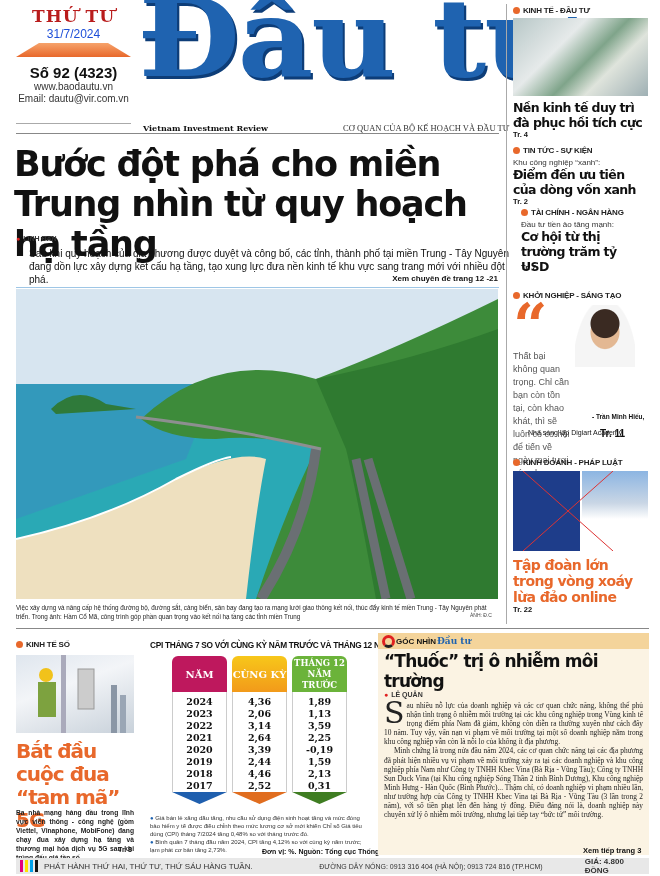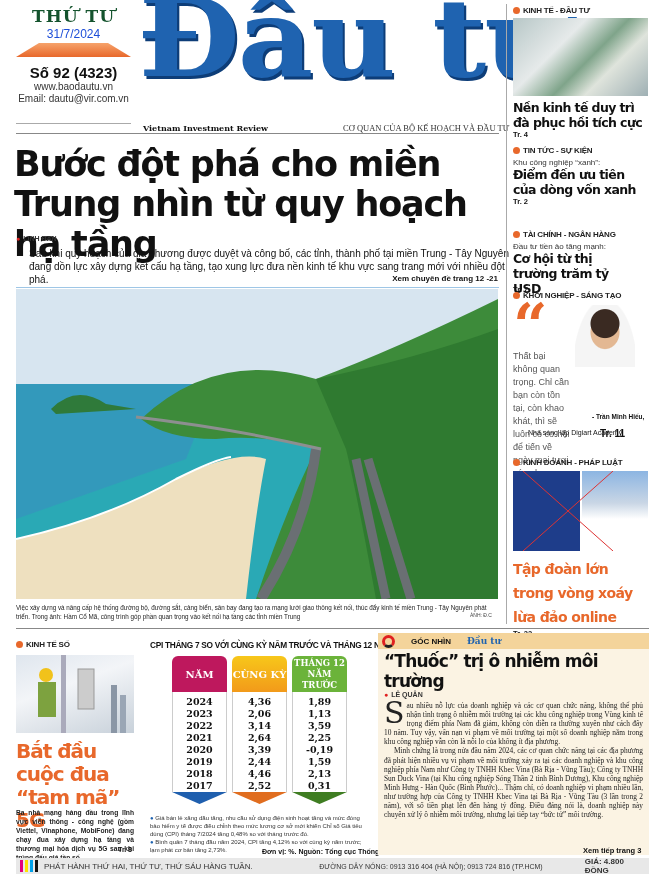--- a/index.html
+++ b/index.html
@@ -1,20 +1,20 @@
 <!DOCTYPE html>
 <html><head>
 <meta charset="utf-8">
 <style>
   * { box-sizing: border-box; margin: 0; padding: 0; }
   body { width: 660px; height: 876px; background: #fff; font-family: "Liberation Sans", sans-serif; color: #111; position: relative; overflow: hidden; }
   .abs { position: absolute; }
   
   .dayblock { left: 16px; top: 6px; width: 115px; text-align: center; }
-  .day { font-family: "DejaVu Serif", serif; font-weight: 900; font-size: 17px; letter-spacing: 1px; color: #14532d; }
+  .day { font-family: "DejaVu Serif", serif; font-weight: 900; font-size: 17px; letter-spacing: 1px; color: #b91c1c; }
   .date { font-size: 12px; color: #1d4ed8; margin-top: 1px; }
   .trap { width: 115px; height: 14px; margin-top: 2px; background: linear-gradient(#f6a36b, #e8682b); clip-path: polygon(20% 0, 80% 0, 100% 100%, 0 100%); }
   .issue { left: 16px; top: 64px; width: 115px; text-align: center; }
   .issue .num { font-size: 15px; font-weight: bold; }
   .issue .sm { font-size: 10px; color: #333; line-height: 12px; }
   .logo { left: 138px; top: -16px; font-family: "DejaVu Serif", serif; font-weight: 900; font-size: 108px; color: #1f63b0; letter-spacing: -2px; line-height: 1; transform: scaleX(1.08); transform-origin: left top; text-shadow: 2px 3px 0 #0d3d78; }
   .vir { left: 143px; top: 123px; font-family: "DejaVu Serif", serif; font-weight: bold; font-size: 8px; }
   .agency { left: 343px; top: 123px; font-family: "Liberation Serif", serif; font-size: 8.5px; color: #333; }
   .hr1 { left: 16px; top: 133px; width: 483px; height: 1px; background: #888; }
   .lefthr { left: 16px; top: 123px; width: 115px; height: 1px; background: #aaa; }
@@ -51,21 +51,21 @@
   .cpititle { left: 150px; top: 640px; font-size: 8.3px; font-weight: bold; letter-spacing: -0.3px; }
   .cpicol { top: 656px; width: 55px; height: 158px; }
   .cpihead { height: 36px; border-radius: 6px 6px 0 0; color: #fff; font-family: "DejaVu Serif", serif; font-weight: bold; text-align: center; display: flex; align-items: center; justify-content: center; font-size: 10px; line-height: 11px; }
   .cpibody { background: #fff; border-left: 1px solid #ccc; border-right: 1px solid #ccc; padding-top: 4px; }
   .cpibody div { font-family: "DejaVu Serif", serif; font-weight: bold; font-size: 9.5px; line-height: 12px; text-align: center; }
   .chev { height: 12px; clip-path: polygon(0 0, 100% 0, 50% 100%); }
   .cpinotes { left: 150px; top: 814px; width: 215px; font-size: 6px; line-height: 8px; color: #333; }
   .cpinotes .b { color: #1f63b0; }
   .cpisrc { left: 262px; top: 848px; font-size: 7px; font-weight: bold; }
   .goc { left: 378px; top: 633px; width: 271px; height: 222px; background: #fbf3e3; }
-  .gocbar { height: 16px; background: #f4d49b; display: flex; align-items: center; padding-left: 4px; gap: 16px; font-size: 8px; font-weight: bold; }
+  .gocbar { height: 16px; background: #f4d49b; display: flex; align-items: center; padding-left: 4px; gap: 1px; font-size: 8px; font-weight: bold; }
   .gocicon { width: 13px; height: 13px; border-radius: 50%; border: 3px solid #e02020; border-bottom-color: #222; }
   .gochead { font-family: "DejaVu Sans", sans-serif; font-weight: bold; font-size: 17px; letter-spacing: -0.8px; padding: 2px 6px 0; }
   .gocby { font-size: 7px; font-weight: bold; color: #333; padding-left: 6px; }
   .gocby .dot { color: #e02020; margin-right: 3px; }
   .goctext { font-family: "Liberation Serif", serif; font-size: 7.4px; line-height: 9.1px; color: #222; padding: 3px 6px 0; text-align: justify; }
   .dropcap { float: left; font-size: 30px; line-height: 24px; margin-right: 2px; font-family: "DejaVu Serif", serif; }
   
   .footer { left: 16px; top: 858px; width: 633px; height: 16px; background: #e8e8e8; display: flex; align-items: center; font-size: 8px; color: #333; }
   .cmyk { display: flex; gap: 2px; margin: 0 6px 0 4px; }
   .cmyk span { width: 3px; height: 12px; display: block; }
@@ -127,21 +127,21 @@
 <div class="abs rcol" style="top:146px;">
   <div class="tag">
       <span class="bul"></span>
       <span>TIN TỨC - SỰ KIỆN</span>
     </div>
   <div class="kicker">Khu công nghiệp “xanh”:</div>
   <div class="rhead">Điểm đến ưu tiên của dòng vốn xanh</div>
   <div class="tr">Tr. 2</div>
 </div>
 
-<div class="abs rcol" style="top:230px;">
+<div class="abs rcol" style="top:208px;margin-left:8px;">
   <div class="tag">
       <span class="bul"></span>
       <span>TÀI CHÍNH - NGÂN HÀNG</span>
     </div>
   <div class="kicker">Đầu tư tiền ảo tăng mạnh:</div>
   <div class="rhead" style="width:100px;">Cơ hội từ thị trường trăm tỷ USD</div>
   <div class="tr" style="margin-top:-11px;">Tr. 7</div>
 </div>
 
 <div class="abs rcol" style="top:291px; height:150px;">
@@ -162,21 +162,21 @@
       <span class="bul"></span>
       <span>KINH DOANH - PHÁP LUẬT</span>
     </div>
   <div class="rimg2">
     <div class="a"></div>
       <div class="b"></div>
     <svg class="abs" style="left:0;top:0" width="110" height="80">
         <path d="M10 0 L100 80 M100 0 L10 80" stroke="#d33" stroke-width="1"></path>
       </svg>
   </div>
-  <div class="rhead orange" style="font-size:14px; line-height:24px; margin-top:6px;">Tập đoàn lớn trong vòng xoáy lừa đảo online</div>
+  <div class="rhead orange" style="font-size:14px; line-height:16px; margin-top:6px;">Tập đoàn lớn trong vòng xoáy lừa đảo online</div>
   <div class="tr">Tr. 22</div>
 </div>
 
 <div class="abs vsep" style="left:506px; top:4px; height:620px;"></div>
 <div class="abs" style="left:16px; top:628px; width:633px; height:1px; background:#888;"></div>
 
 <div class="abs tag" style="left:16px; top:640px;">
     <span class="bul"></span>
     <span>KINH TẾ SỐ</span>
   </div>

